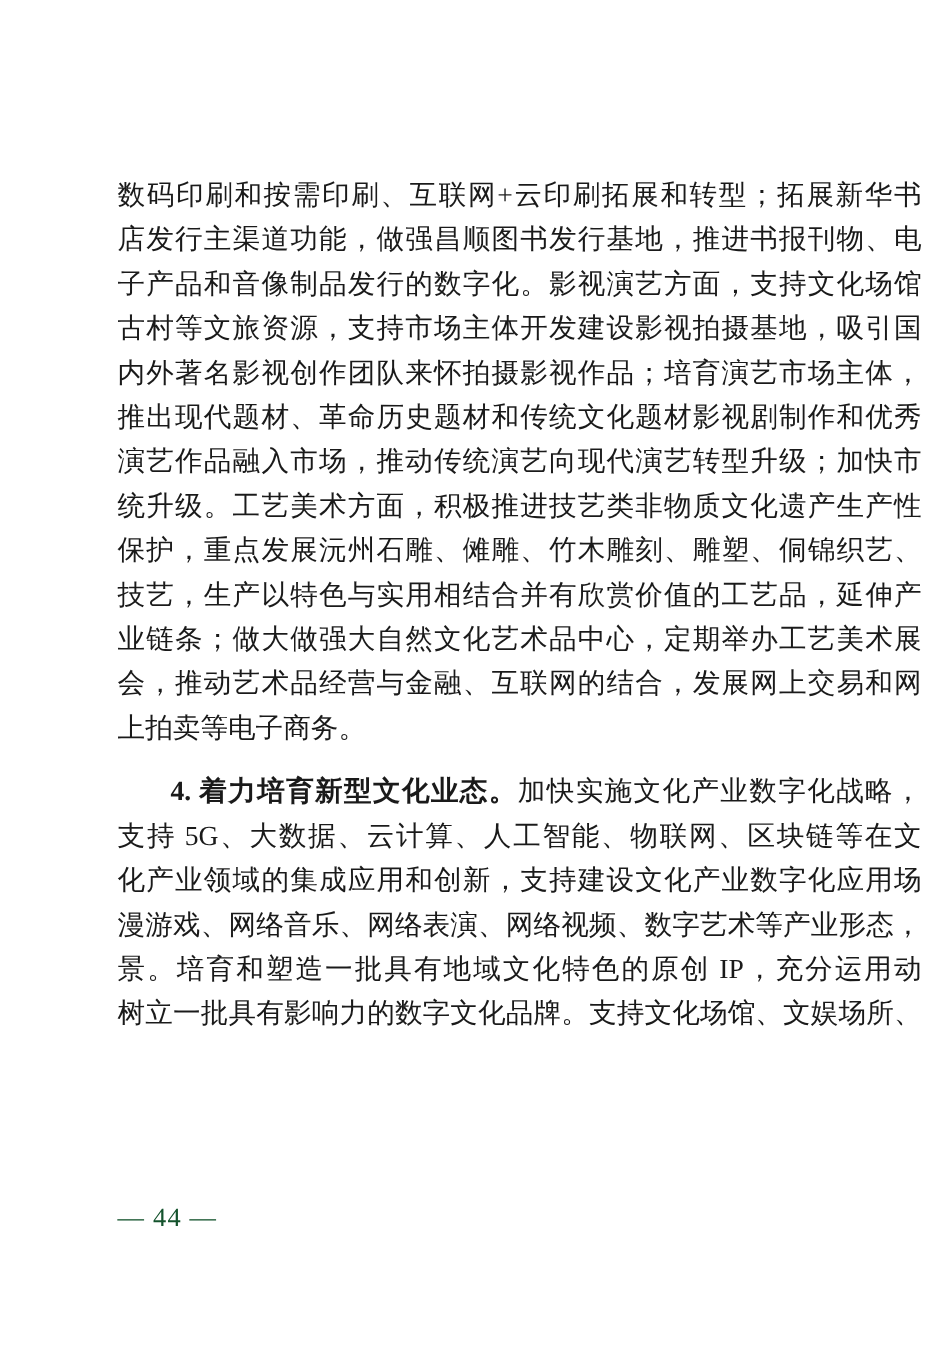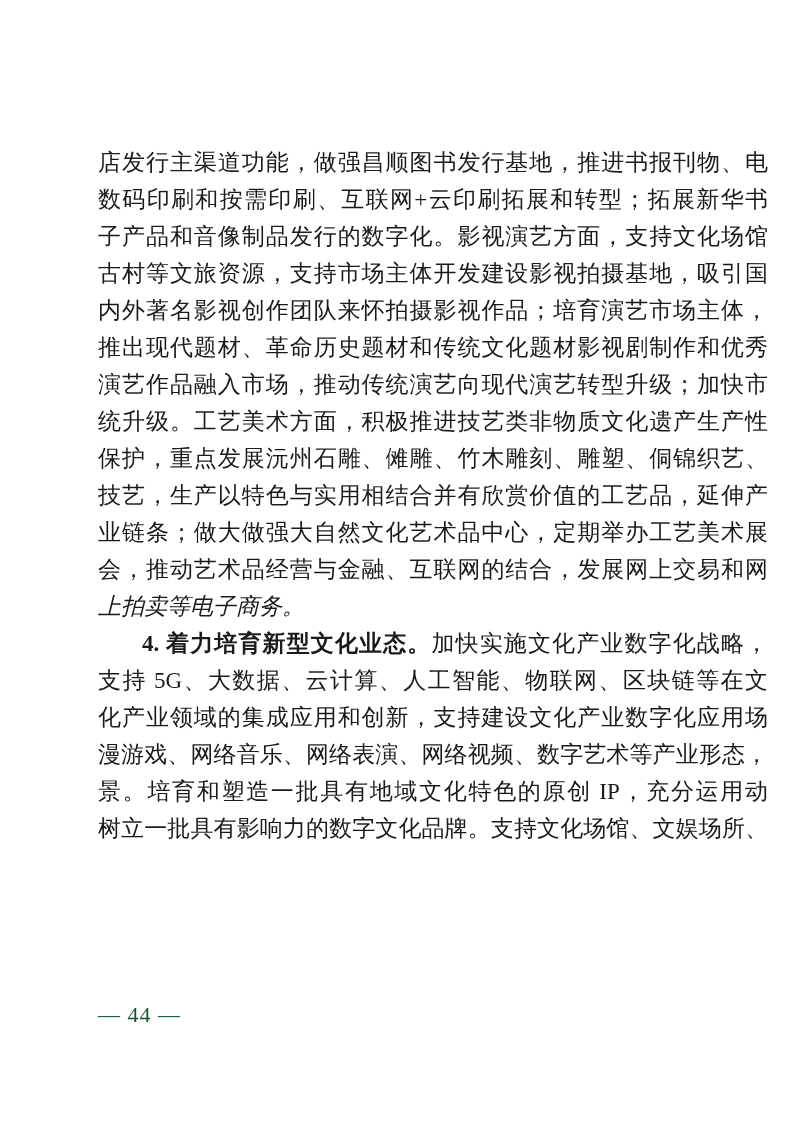--- a/index.html
+++ b/index.html
@@ -28,24 +28,24 @@
     line-height: 37px;
     height: 37px;
     letter-spacing: 0;
     text-align: justify;
     text-align-last: justify;
     color: #1a1a1a;
   }
   .line.para-end {
     text-align: right;
     text-align-last: left;
-    font-style: italic;
   }
   .line.indent {
     padding-left: 44px;
+    margin-top: 16px;
   }
   .run-in-heading {
     font-weight: 700;
   }
   .footer {
     position: absolute;
     left: 98px;
     top: 1000px;
     font-size: 22px;
     line-height: 30px;
@@ -53,22 +53,22 @@
     letter-spacing: 1px;
   }
 </style>
 </head>
 <body>
 
 <div class="page">
 
   <div class="text-block">
 
+    <div class="line">数码印刷和按需印刷、互联网+云印刷拓展和转型；拓展新华书</div>
     <div class="line">店发行主渠道功能，做强昌顺图书发行基地，推进书报刊物、电</div>
-    <div class="line">数码印刷和按需印刷、互联网+云印刷拓展和转型；拓展新华书</div>
     <div class="line">子产品和音像制品发行的数字化。影视演艺方面，支持文化场馆</div>
     <div class="line">古村等文旅资源，支持市场主体开发建设影视拍摄基地，吸引国</div>
     <div class="line">内外著名影视创作团队来怀拍摄影视作品；培育演艺市场主体，</div>
     <div class="line">推出现代题材、革命历史题材和传统文化题材影视剧制作和优秀</div>
     <div class="line">演艺作品融入市场，推动传统演艺向现代演艺转型升级；加快市</div>
     <div class="line">统升级。工艺美术方面，积极推进技艺类非物质文化遗产生产性</div>
     <div class="line">保护，重点发展沅州石雕、傩雕、竹木雕刻、雕塑、侗锦织艺、</div>
     <div class="line">技艺，生产以特色与实用相结合并有欣赏价值的工艺品，延伸产</div>
     <div class="line">业链条；做大做强大自然文化艺术品中心，定期举办工艺美术展</div>
     <div class="line">会，推动艺术品经营与金融、互联网的结合，发展网上交易和网</div>

